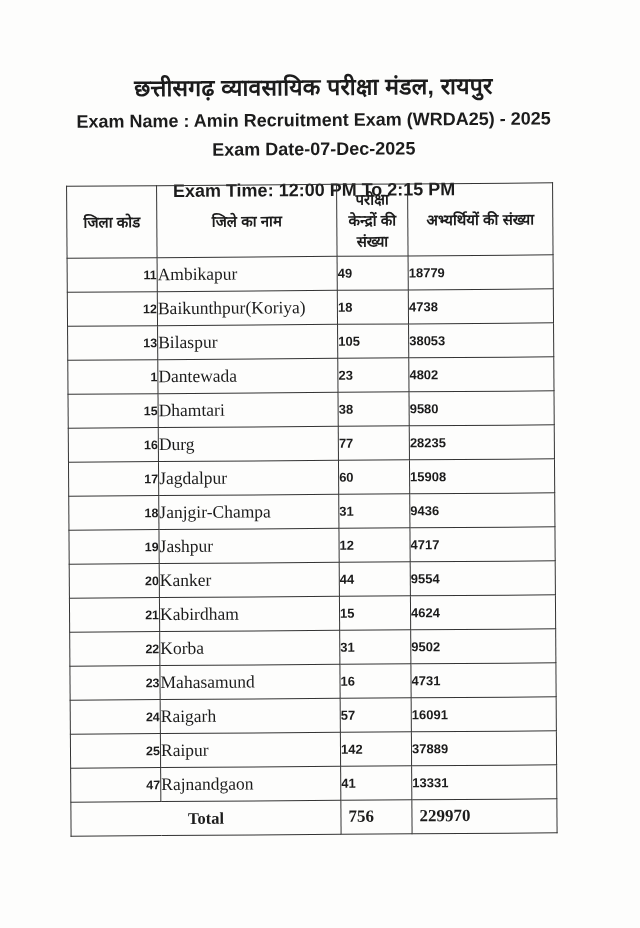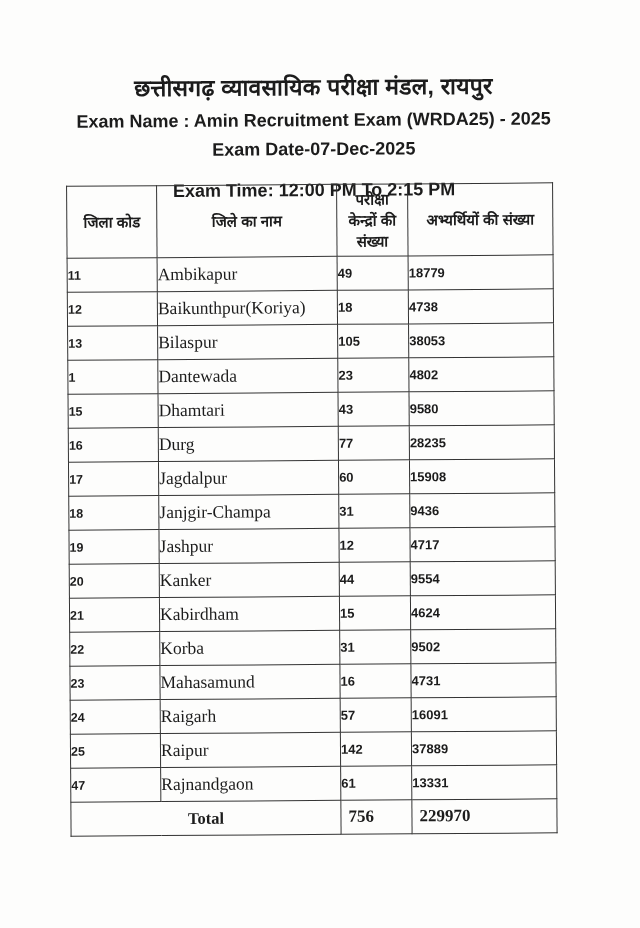--- a/index.html
+++ b/index.html
@@ -77,21 +77,21 @@
     vertical-align: middle;
     padding: 2px 3px;
     line-height: 1.4;
   }
   .district-table tbody td {
     height: 34px;
     vertical-align: middle;
     padding: 0;
   }
   td.code-cell {
-    text-align: left;
+    text-align: right;
     font-size: 12.5px;
     font-weight: 700;
   }
   td.name-cell {
     font-family: "Liberation Serif", serif;
     font-size: 17.5px;
     padding-left: 7px;
     padding-bottom: 4px;
   }
   td.centers-cell, td.cands-cell {
@@ -165,21 +165,21 @@
   </tr>
         <tr>
     <td class="code-cell">1</td>
     <td class="name-cell">Dantewada</td>
     <td class="centers-cell">23</td>
     <td class="cands-cell">4802</td>
   </tr>
         <tr>
     <td class="code-cell">15</td>
     <td class="name-cell">Dhamtari</td>
-    <td class="centers-cell">43</td>
+    <td class="centers-cell">38</td>
     <td class="cands-cell">9580</td>
   </tr>
         <tr>
     <td class="code-cell">16</td>
     <td class="name-cell">Durg</td>
     <td class="centers-cell">77</td>
     <td class="cands-cell">28235</td>
   </tr>
         <tr>
     <td class="code-cell">17</td>
@@ -231,21 +231,21 @@
   </tr>
         <tr>
     <td class="code-cell">25</td>
     <td class="name-cell">Raipur</td>
     <td class="centers-cell">142</td>
     <td class="cands-cell">37889</td>
   </tr>
         <tr>
     <td class="code-cell">47</td>
     <td class="name-cell">Rajnandgaon</td>
-    <td class="centers-cell">61</td>
+    <td class="centers-cell">41</td>
     <td class="cands-cell">13331</td>
   </tr>
       </tbody>
     <tfoot>
       <tr class="total-row">
         <td class="total-label-cell" colspan="2">Total</td>
         <td class="total-centers-cell">756</td>
         <td class="total-cands-cell">229970</td>
       </tr>
     </tfoot>

